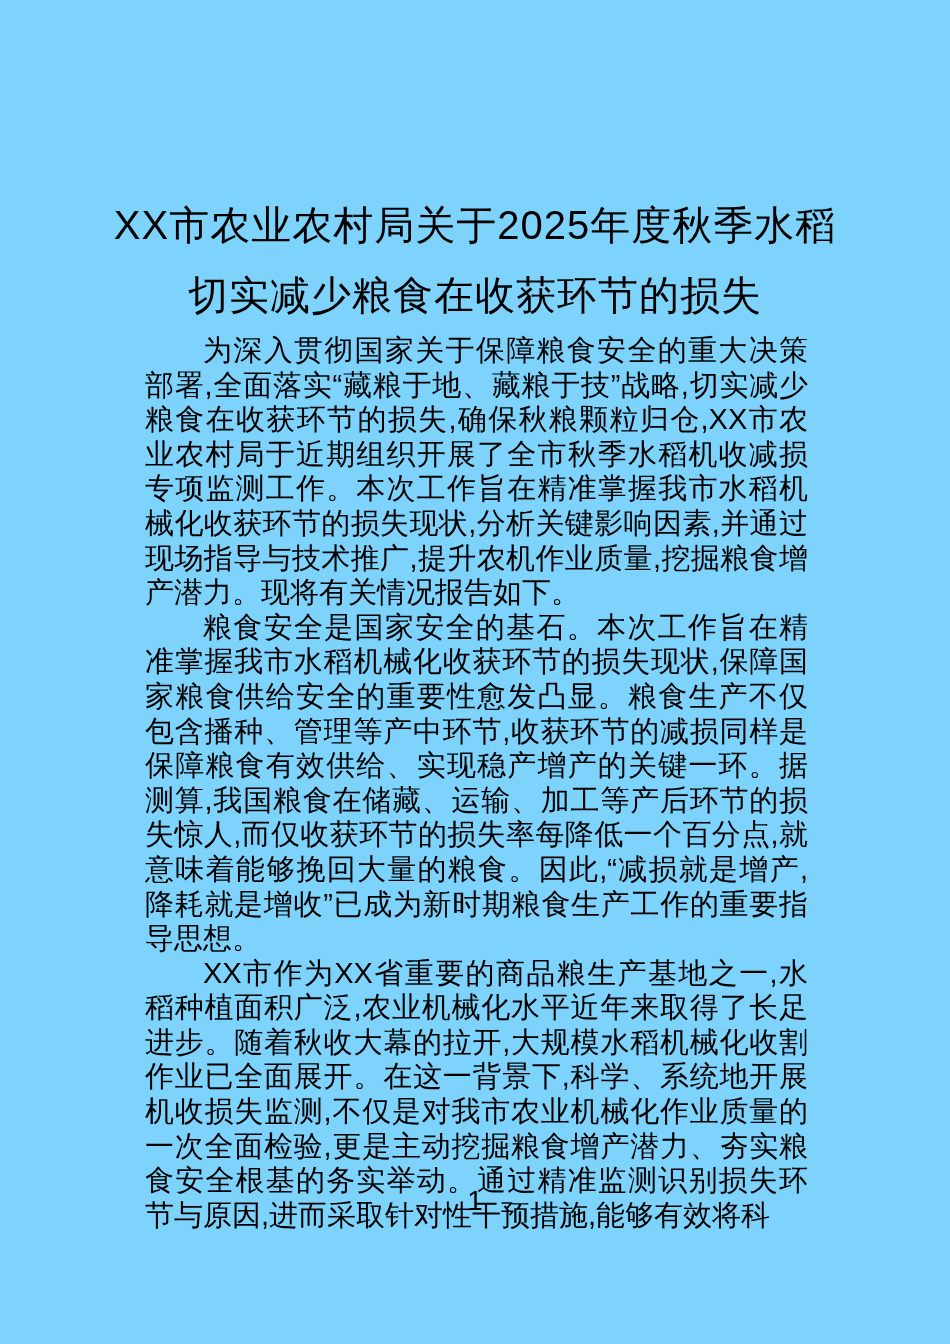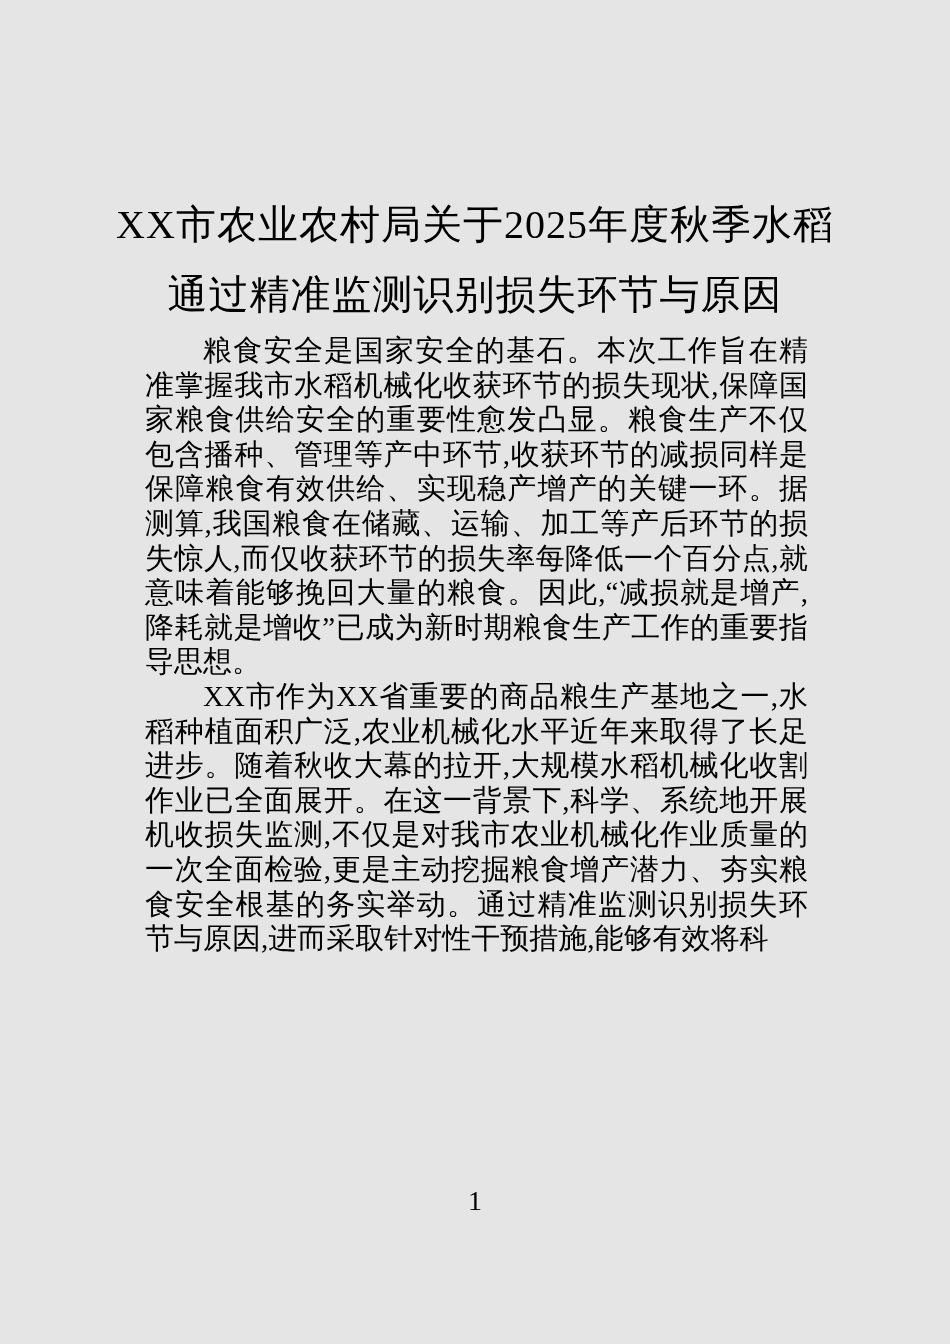--- a/index.html
+++ b/index.html
@@ -6,23 +6,23 @@
   html, body {
     margin: 0;
     padding: 0;
     background: #ffffff;
   }
   .page {
     position: relative;
     width: 950px;
     height: 1344px;
     margin: 0 auto;
-    background: #e5e5e5;
+    background: #7dd3fc;
     color: #000000;
-    font-family: Liberation Serif, serif;
+    font-family: Liberation Sans, sans-serif;
     overflow: hidden;
   }
   .doc-title {
     position: absolute;
     top: 163px;
     left: 75px;
     width: 800px;
     text-align: center;
     font-size: 40px;
     line-height: 70px;
@@ -58,23 +58,24 @@
     line-height: 34px;
   }
 </style>
 </head>
 <body>
 
 <div class="page">
 
   <h1 class="doc-title">
     <span class="title-line">XX市农业农村局关于2025年度秋季水稻</span>
-    <span class="title-line">通过精准监测识别损失环节与原因</span>
+    <span class="title-line">切实减少粮食在收获环节的损失</span>
   </h1>
 
   <div class="doc-body">
+    <p>为深入贯彻国家关于保障粮食安全的重大决策部署,全面落实“藏粮于地、藏粮于技”战略,切实减少粮食在收获环节的损失,确保秋粮颗粒归仓,XX市农业农村局于近期组织开展了全市秋季水稻机收减损专项监测工作。本次工作旨在精准掌握我市水稻机械化收获环节的损失现状,分析关键影响因素,并通过现场指导与技术推广,提升农机作业质量,挖掘粮食增产潜力。现将有关情况报告如下。</p>
     <p>粮食安全是国家安全的基石。本次工作旨在精准掌握我市水稻机械化收获环节的损失现状,保障国家粮食供给安全的重要性愈发凸显。粮食生产不仅包含播种、管理等产中环节,收获环节的减损同样是保障粮食有效供给、实现稳产增产的关键一环。据测算,我国粮食在储藏、运输、加工等产后环节的损失惊人,而仅收获环节的损失率每降低一个百分点,就意味着能够挽回大量的粮食。因此,“减损就是增产,降耗就是增收”已成为新时期粮食生产工作的重要指导思想。</p>
     <p>XX市作为XX省重要的商品粮生产基地之一,水稻种植面积广泛,农业机械化水平近年来取得了长足进步。随着秋收大幕的拉开,大规模水稻机械化收割作业已全面展开。在这一背景下,科学、系统地开展机收损失监测,不仅是对我市农业机械化作业质量的一次全面检验,更是主动挖掘粮食增产潜力、夯实粮食安全根基的务实举动。通过精准监测识别损失环节与原因,进而采取针对性干预措施,能够有效将科</p>
   </div>
 
   <div class="page-number">1</div>
 
 </div>
 
 </body></html>

